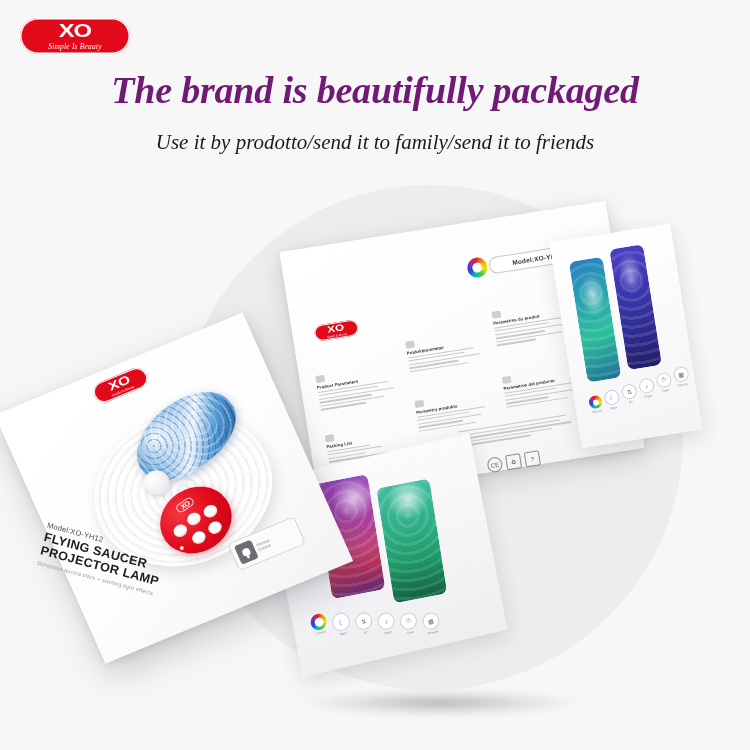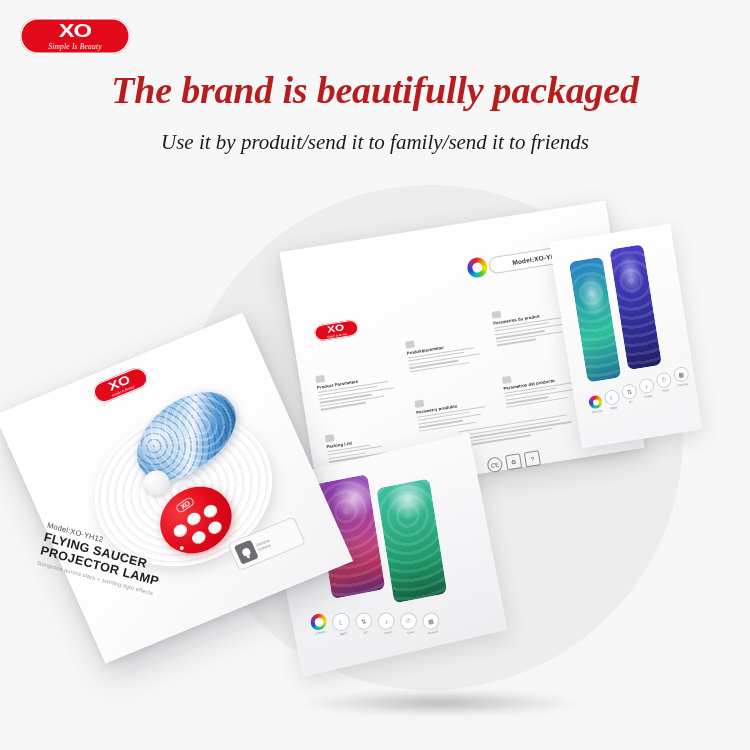--- a/index.html
+++ b/index.html
@@ -27,21 +27,21 @@
   .brand-logo .tag{
     color:#fff;font-size:7.5px;font-style:italic;
     font-family:"Liberation Serif",serif;margin-top:2px;letter-spacing:.2px;
   }
 
   
   .headline{
     position:absolute;left:0;right:0;top:68px;text-align:center;
     font-family:"Liberation Serif", serif;
     font-weight:bold;font-style:italic;
-    font-size:38px;color:#b91c1c;letter-spacing:-0.2px;
+    font-size:38px;color:#701a75;letter-spacing:-0.2px;
   }
   .subhead{
     position:absolute;left:0;right:0;top:130px;text-align:center;
     font-family:"Liberation Serif", serif;
     font-style:italic;font-size:21px;color:#1a1a1a;
   }
 
   
   .backdrop-circle{
     position:absolute;left:178px;top:185px;width:505px;height:505px;
@@ -287,21 +287,21 @@
 
   <div class="backdrop-circle"></div>
   <div class="floor-shadow"></div>
 
   <div class="brand-logo">
     <div class="xo">XO</div>
     <div class="tag">Simple Is Beauty</div>
   </div>
 
   <div class="headline">The brand is beautifully packaged</div>
-  <div class="subhead">Use it by produit/send it to family/send it to friends</div>
+  <div class="subhead">Use it by prodotto/send it to family/send it to friends</div>
 
   <div class="panel" id="spec-panel">
     <div class="xo-mini">
       <div class="xo">XO</div>
       <div class="tag">Simple Is Beauty</div>
     </div>
 
     <div class="rainbow-wheel wheel-pos"></div>
     <div class="model-pill">Model:XO-YH12</div>
 

